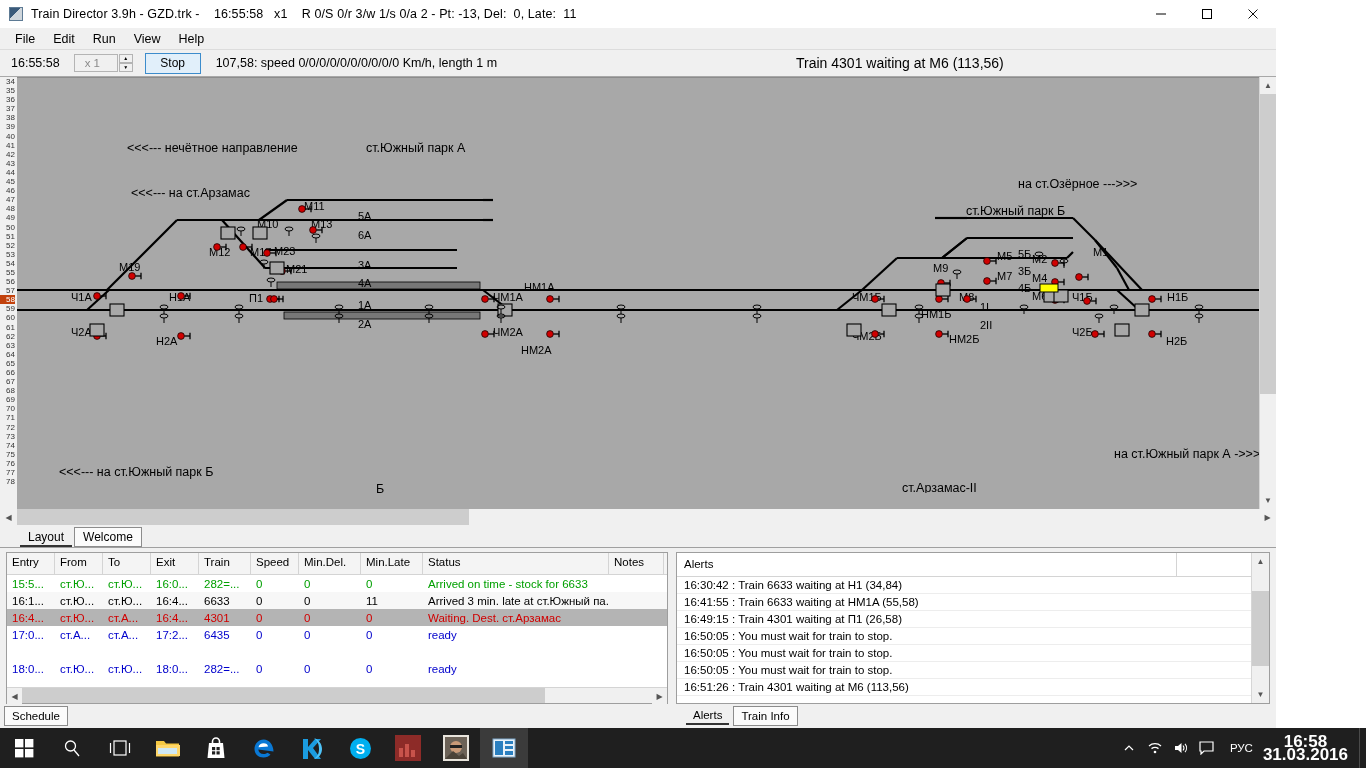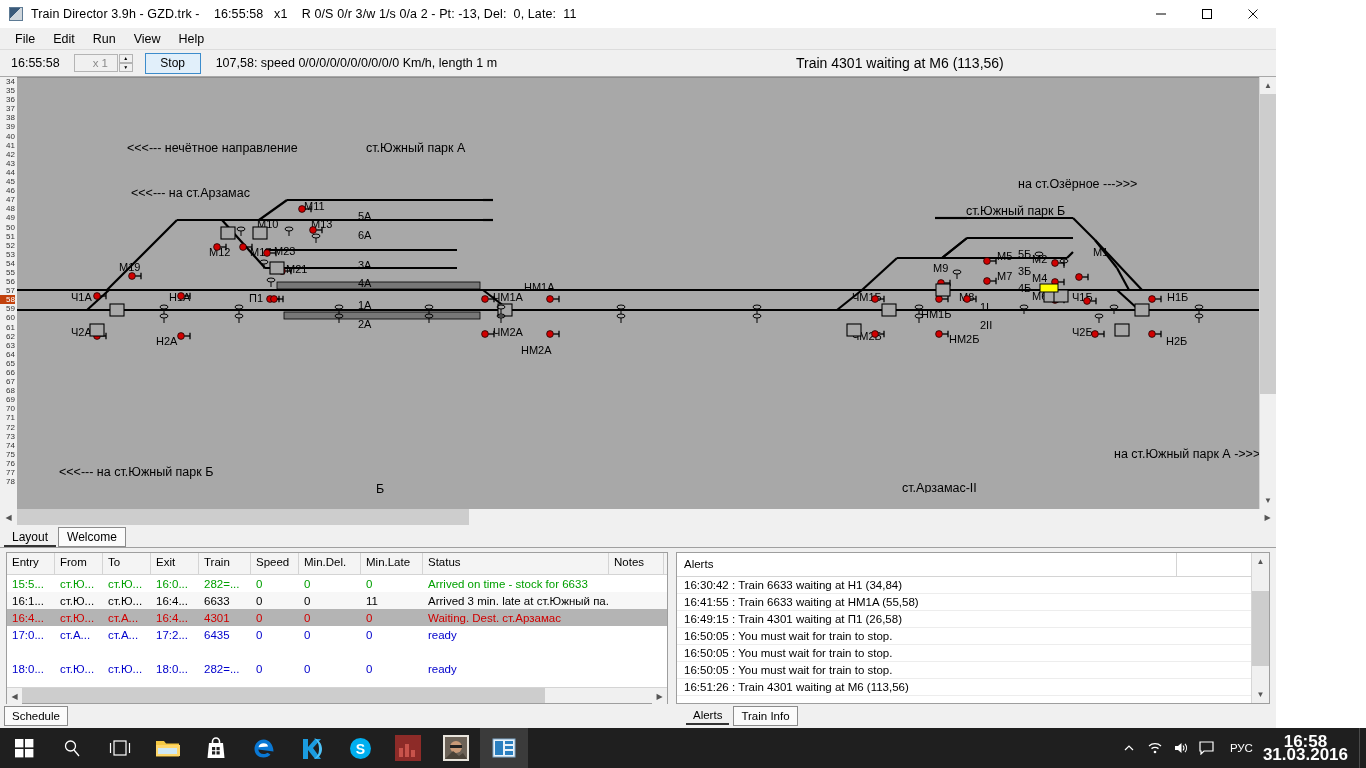--- a/index.html
+++ b/index.html
@@ -28,21 +28,21 @@
            padding-left:6px;flex:0 0 auto;}
   .menubar span{padding:2px 9px;font-size:12.5px;color:#000;}
 
   
   .toolbar{height:26px;background:#f0f0f0;border-top:1px solid #dcdcdc;
            border-bottom:1px solid #a8a8a8;display:flex;align-items:center;
            flex:0 0 auto;position:relative;}
   .tool-clock{margin-left:11px;font-size:12.5px;}
   .tool-speed{margin-left:14px;width:44px;height:18px;background:#f0f0f0;
               border:1px solid #b4b4b4;font-size:11.5px;color:#8a8a8a;
-              display:flex;align-items:center;padding-left:18px;box-sizing:border-box;}
+              display:flex;align-items:center;padding-left:10px;box-sizing:border-box;}
   .spin{width:14px;height:18px;margin-left:1px;display:flex;flex-direction:column;}
   .spin div{flex:1;border:1px solid #b4b4b4;background:#f0f0f0;
             display:flex;align-items:center;justify-content:center;font-size:5px;line-height:1;}
   .tool-stop{margin-left:12px;width:54px;height:19px;background:#e1effa;
              border:1px solid #3c8ccc;font-size:12px;display:flex;
              align-items:center;justify-content:center;color:#000;}
   .tool-status{margin-left:15px;font-size:12.5px;}
   .tool-right{position:absolute;left:796px;top:0;height:26px;display:flex;
               align-items:center;font-size:14px;}
 
@@ -57,21 +57,21 @@
               border-top:1px solid #8c8c8c;}
   .vsb{width:17px;background:#f0f0f0;border-left:1px solid #d6d6d6;
        display:flex;flex-direction:column;}
   .sb-arrow{height:17px;background:#f0f0f0;display:flex;align-items:center;
             justify-content:center;font-size:8px;color:#555;}
   .vsb .thumb{background:#cdcdcd;}
   .hsbrow{height:16px;display:flex;background:#f0f0f0;flex:0 0 auto;}
   .hsb-track{flex:1 1 auto;background:#f0f0f0;position:relative;}
   .hsb-thumb{position:absolute;left:0;top:0;height:16px;background:#cdcdcd;}
   .tabsrow{height:22px;background:#f0f0f0;display:flex;align-items:flex-end;
-           padding-left:4px;flex:0 0 auto;border-bottom:1px solid #a0a0a0;}
+           padding-left:20px;flex:0 0 auto;border-bottom:1px solid #a0a0a0;}
   .tab{height:17px;padding:0 8px;font-size:12px;display:flex;align-items:center;
        background:#f0f0f0;}
   .tab.sel{border-bottom:2px solid #333;}
   .tab.box{border:1px solid #8c8c8c;background:#fbfbfb;height:18px;margin-left:2px;}
 
   
   .dg{font-family:"Liberation Sans",sans-serif;}
   .dg .lbl{font-size:11px;fill:#000;}
   .dg .note{font-size:12.5px;fill:#000;}
 

